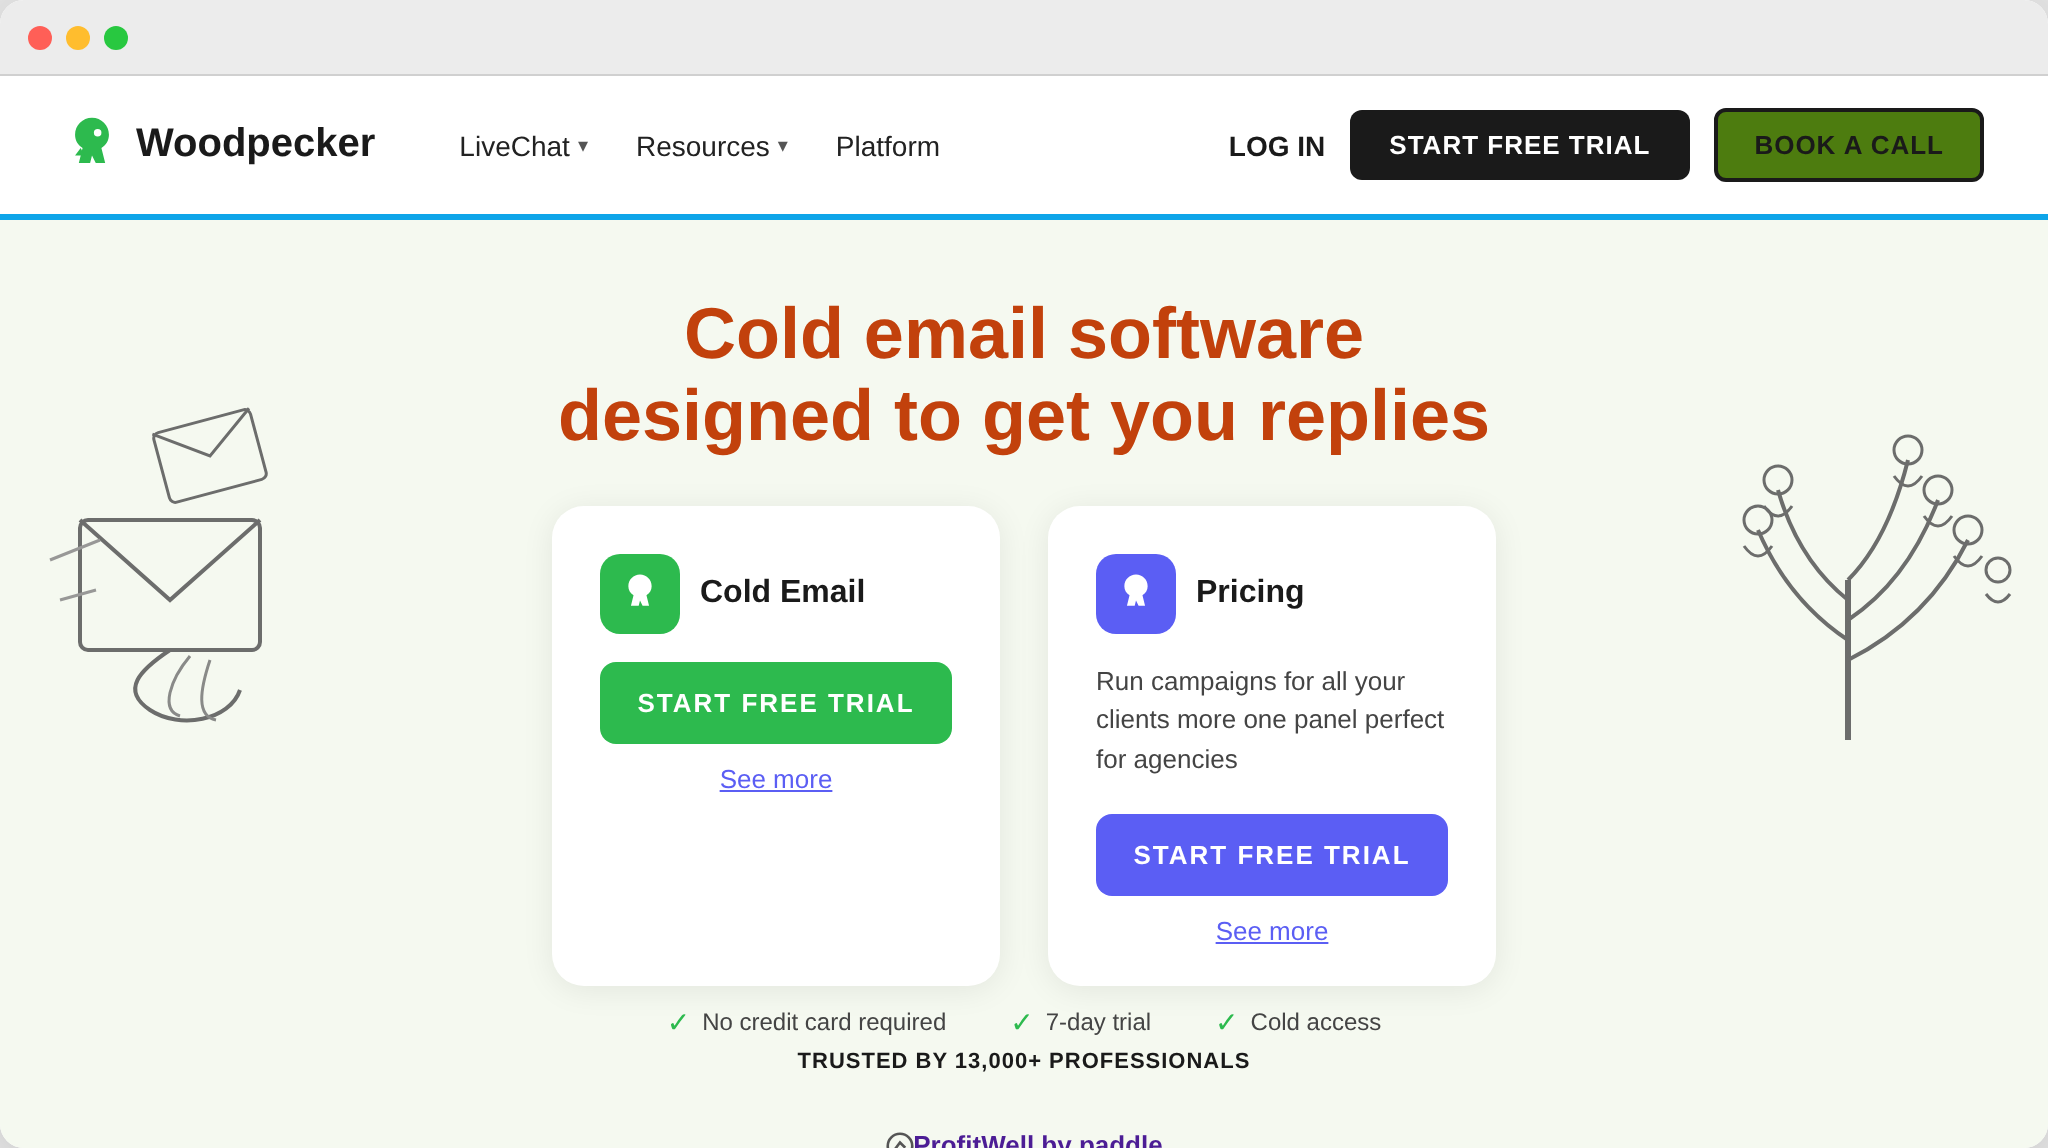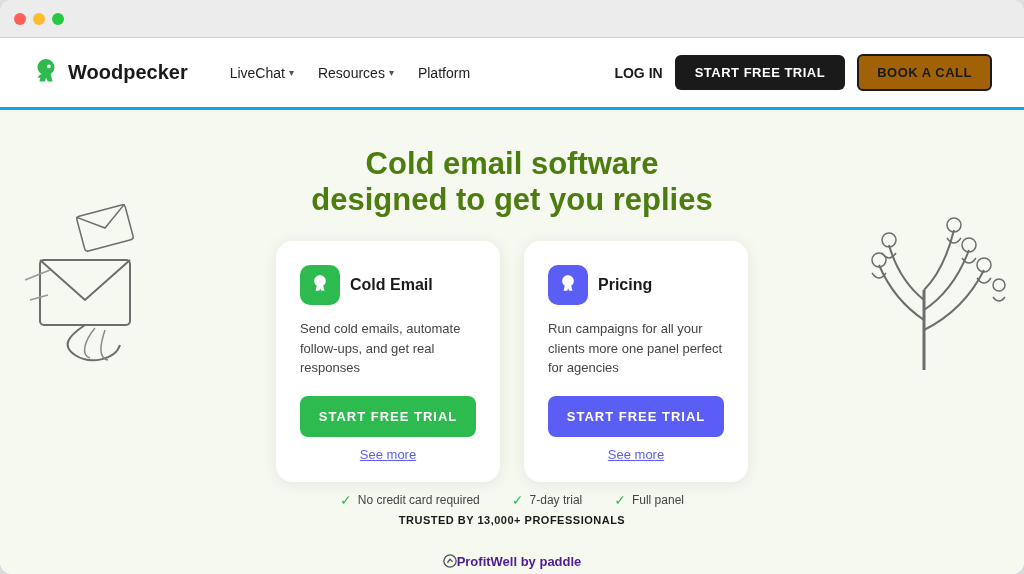--- a/index.html
+++ b/index.html
@@ -102,21 +102,21 @@
       border: none;
       padding: 10px 20px;
       border-radius: 6px;
       font-size: 13px;
       font-weight: 700;
       cursor: pointer;
       letter-spacing: 0.5px;
       text-transform: uppercase;
     }
     .btn-book-call {
-      background: #a16207;
+      background: #4d7c0f;
       color: #1a1a1a;
       border: 2px solid #1a1a1a;
       padding: 9px 18px;
       border-radius: 6px;
       font-size: 13px;
       font-weight: 700;
       cursor: pointer;
       letter-spacing: 0.5px;
       text-transform: uppercase;
     }
@@ -130,23 +130,23 @@
       align-items: center;
       overflow: hidden;
       position: relative;
     }
     .hero-title {
       text-align: center;
       padding: 36px 20px 24px;
       z-index: 2;
     }
     .hero-title h1 {
-      font-size: 31px;
+      font-size: 36px;
       font-weight: 800;
-      color: #4d7c0f;
+      color: #c2410c;
       line-height: 1.15;
     }
 
     
     .cards-row {
       display: flex;
       gap: 24px;
       z-index: 2;
       position: relative;
     }
@@ -385,21 +385,20 @@
 
       <div class="card">
         <div class="card-header">
           <div class="card-icon card-icon-green">
             <svg width="22" height="22" viewBox="0 0 28 34" fill="none">
               <path d="M14 2C9 2 5 6 5 11c0 3 1.5 5.5 4 7l-2 8h6l1-4 2 4h5l-2-8c2.5-1.5 4-4 4-7 0-5-4-9-9-9z" fill="#fff"></path>
             </svg>
           </div>
           <span class="card-title">Cold Email</span>
         </div>
-        <p class="card-desc">Send cold emails, automate follow-ups, and get real responses</p>
         <button class="btn-trial-green">START FREE TRIAL</button>
         <div class="card-see-more">See more</div>
       </div>
 
       <div class="card">
         <div class="card-header">
           <div class="card-icon card-icon-blue">
             <svg width="22" height="22" viewBox="0 0 28 34" fill="none">
               <path d="M14 2C9 2 5 6 5 11c0 3 1.5 5.5 4 7l-2 8h6l1-4 2 4h5l-2-8c2.5-1.5 4-4 4-7 0-5-4-9-9-9z" fill="#fff"></path>
             </svg>
@@ -417,21 +416,21 @@
       <div class="bottom-badge">
         <span class="check-icon">✓</span>
         <span>No credit card required</span>
       </div>
       <div class="bottom-badge">
         <span class="check-icon">✓</span>
         <span>7-day trial</span>
       </div>
       <div class="bottom-badge">
         <span class="check-icon">✓</span>
-        <span>Full panel</span>
+        <span>Cold access</span>
       </div>
     </div>
 
     <div class="trusted-row">
       <span class="trusted-label">TRUSTED BY 13,000+ PROFESSIONALS</span>
       <span class="trusted-brand">
         <svg width="14" height="14" viewBox="0 0 16 16" fill="none">
           <circle cx="8" cy="8" r="7" stroke="#555" stroke-width="1.5"></circle>
           <path d="M5 10 L8 6 L11 9" stroke="#555" stroke-width="1.5" fill="none"></path>
         </svg>

